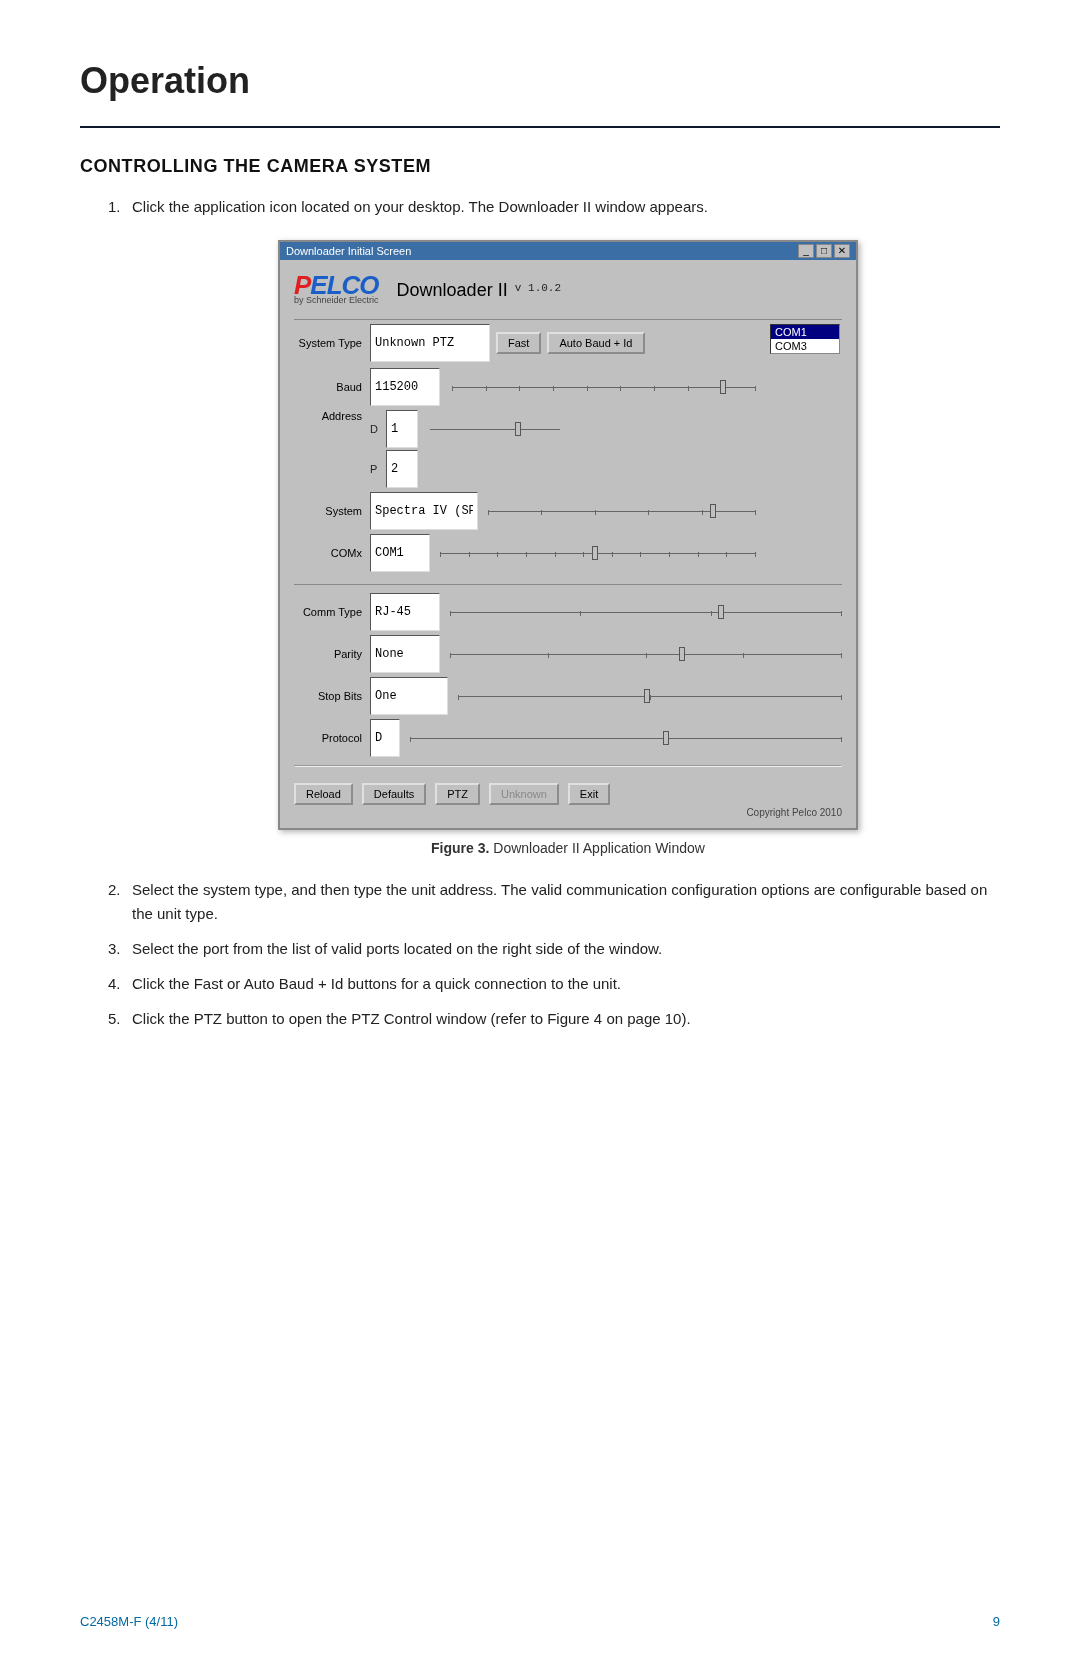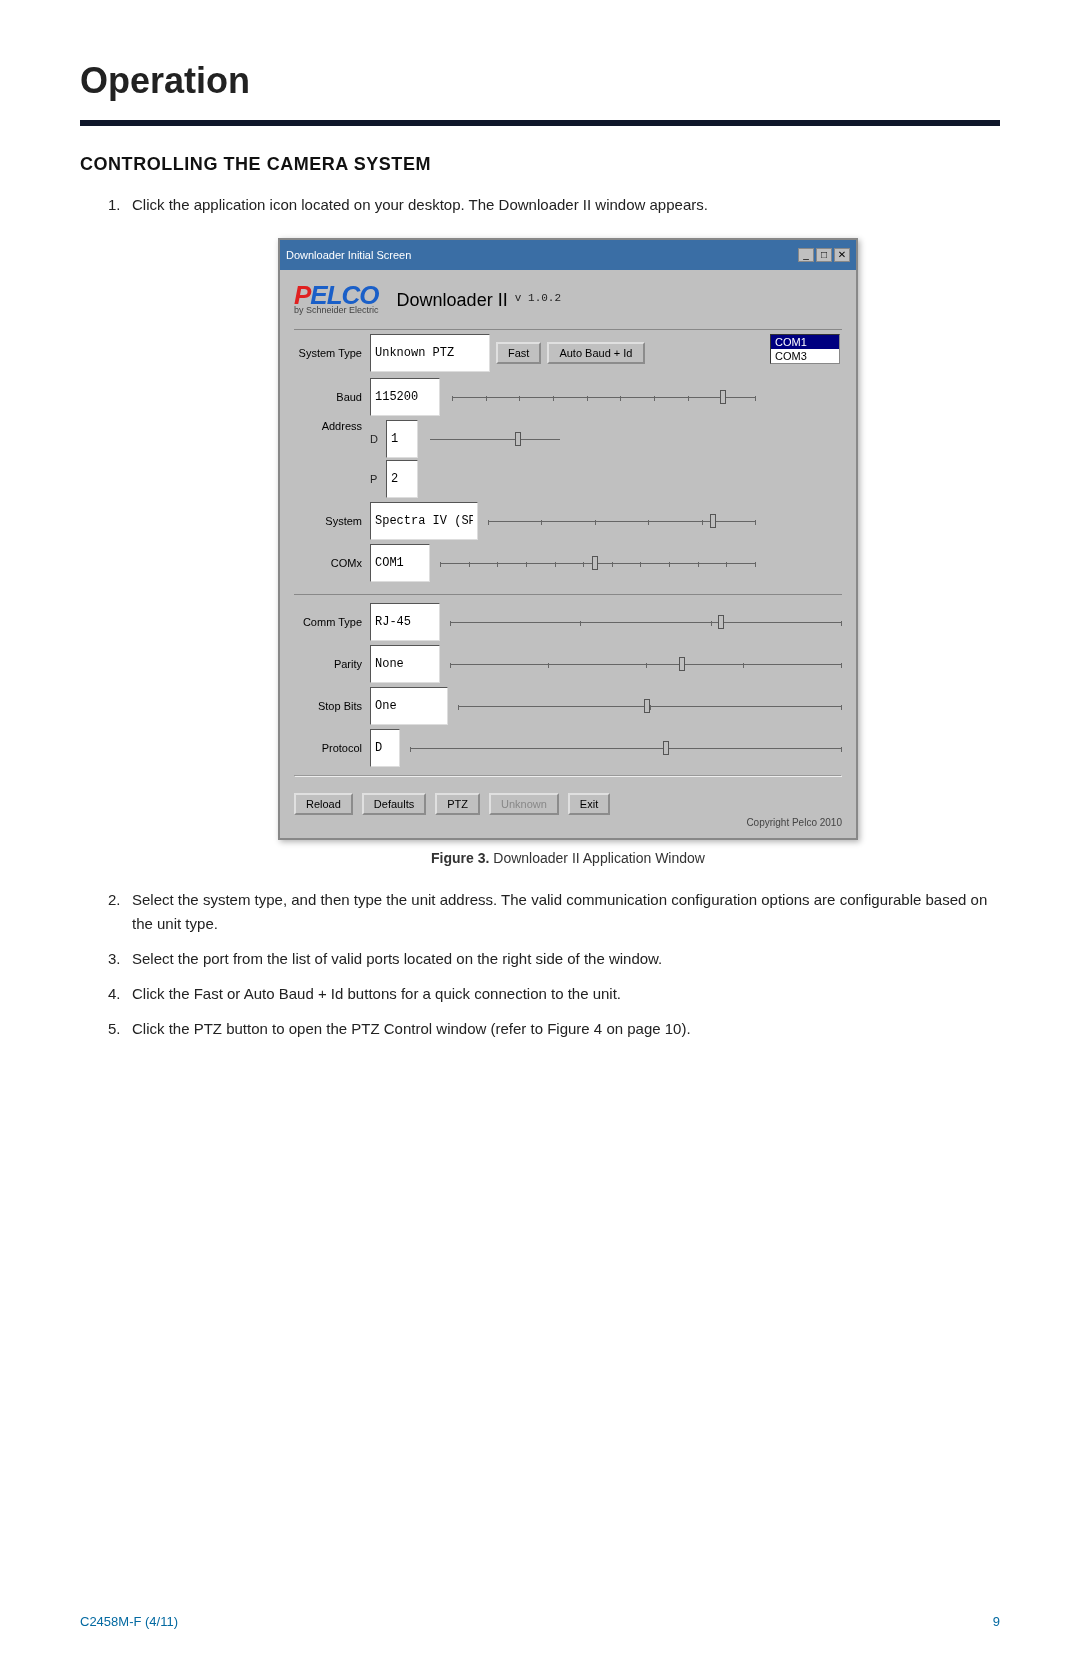--- a/index.html
+++ b/index.html
@@ -11,22 +11,22 @@
       min-height: 1669px;
       padding: 60px 80px 60px 80px;
       font-size: 15px;
     }
 
     h1.page-title {
       font-size: 36px;
       font-weight: bold;
       color: #222;
       margin-bottom: 8px;
-      border-bottom: 6px solid #0f172a;
-      padding-bottom: 18px;
+      border-bottom: 2px solid #0f172a;
+      padding-bottom: 24px;
       margin-bottom: 28px;
     }
 
     h2.section-title {
       font-size: 18px;
       font-weight: bold;
       color: #111;
       text-transform: uppercase;
       letter-spacing: 0.03em;
       margin-bottom: 18px;
@@ -48,21 +48,21 @@
       font-size: 12px;
       position: relative;
       box-shadow: 2px 2px 6px rgba(0,0,0,0.3);
     }
 
     .app-titlebar {
       background: #3a6ea5;
       color: #fff;
       font-size: 11px;
       font-family: Arial, sans-serif;
-      padding: 8px 6px;
+      padding: 2px 6px;
       display: flex;
       align-items: center;
       justify-content: space-between;
     }
     .app-titlebar-title {
       font-size: 11px;
     }
     .titlebar-btns {
       display: flex;
       gap: 2px;

